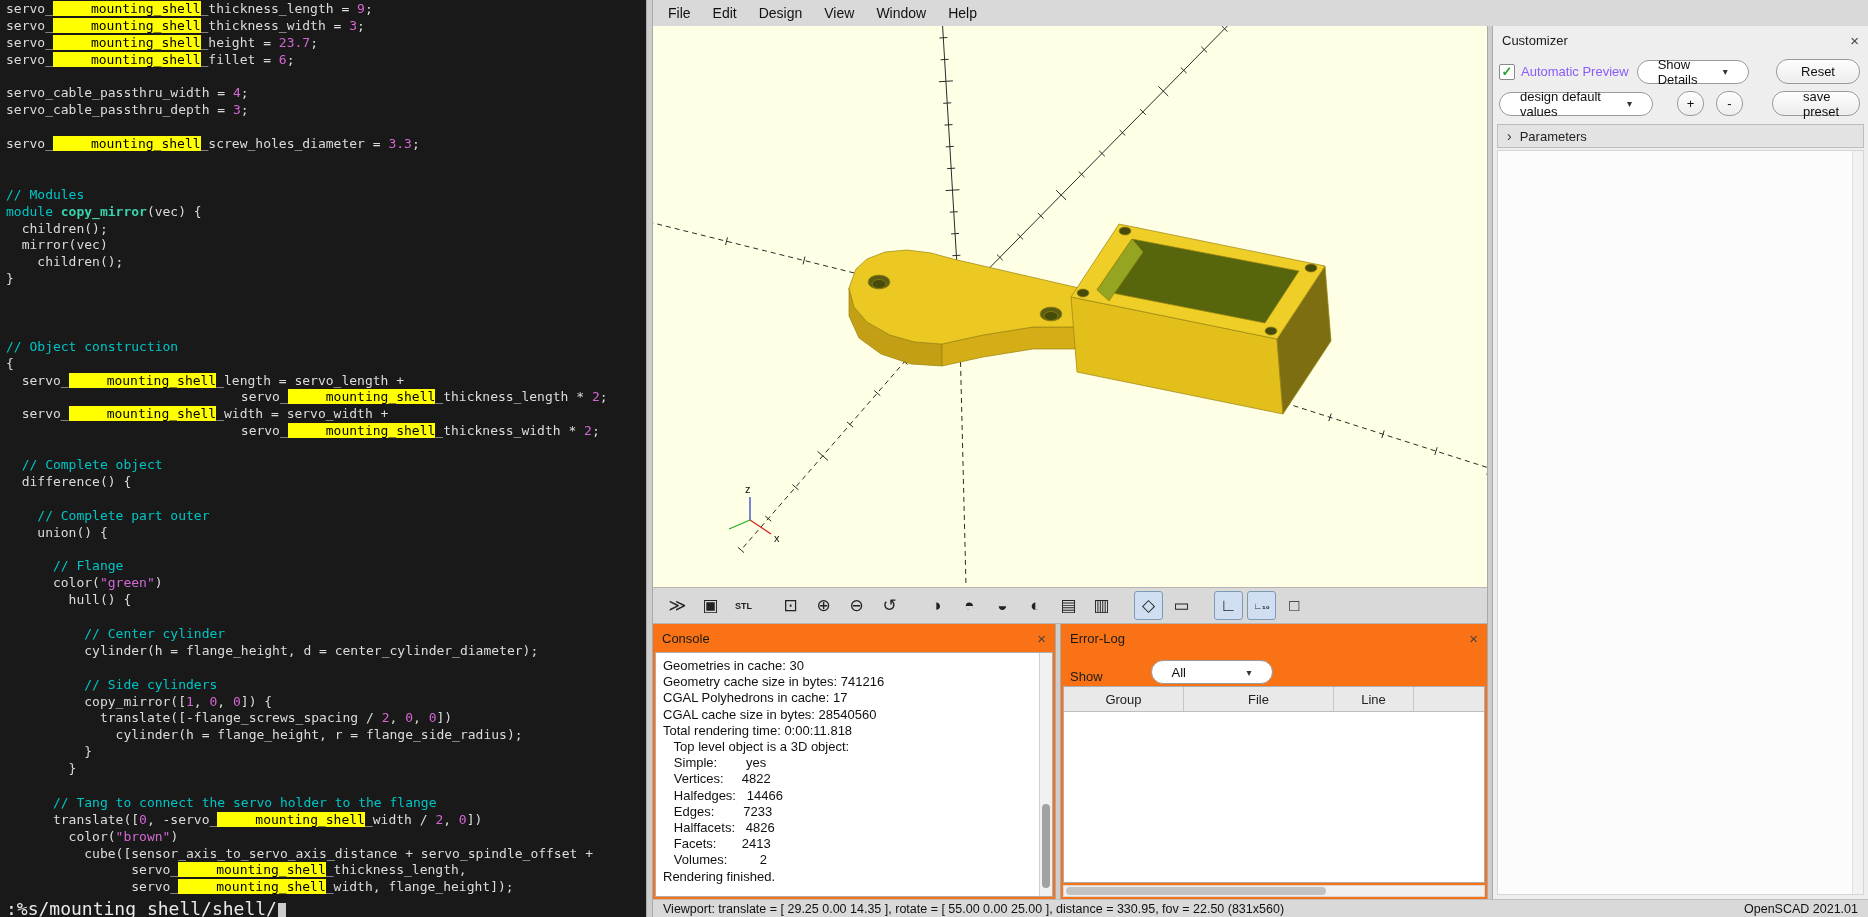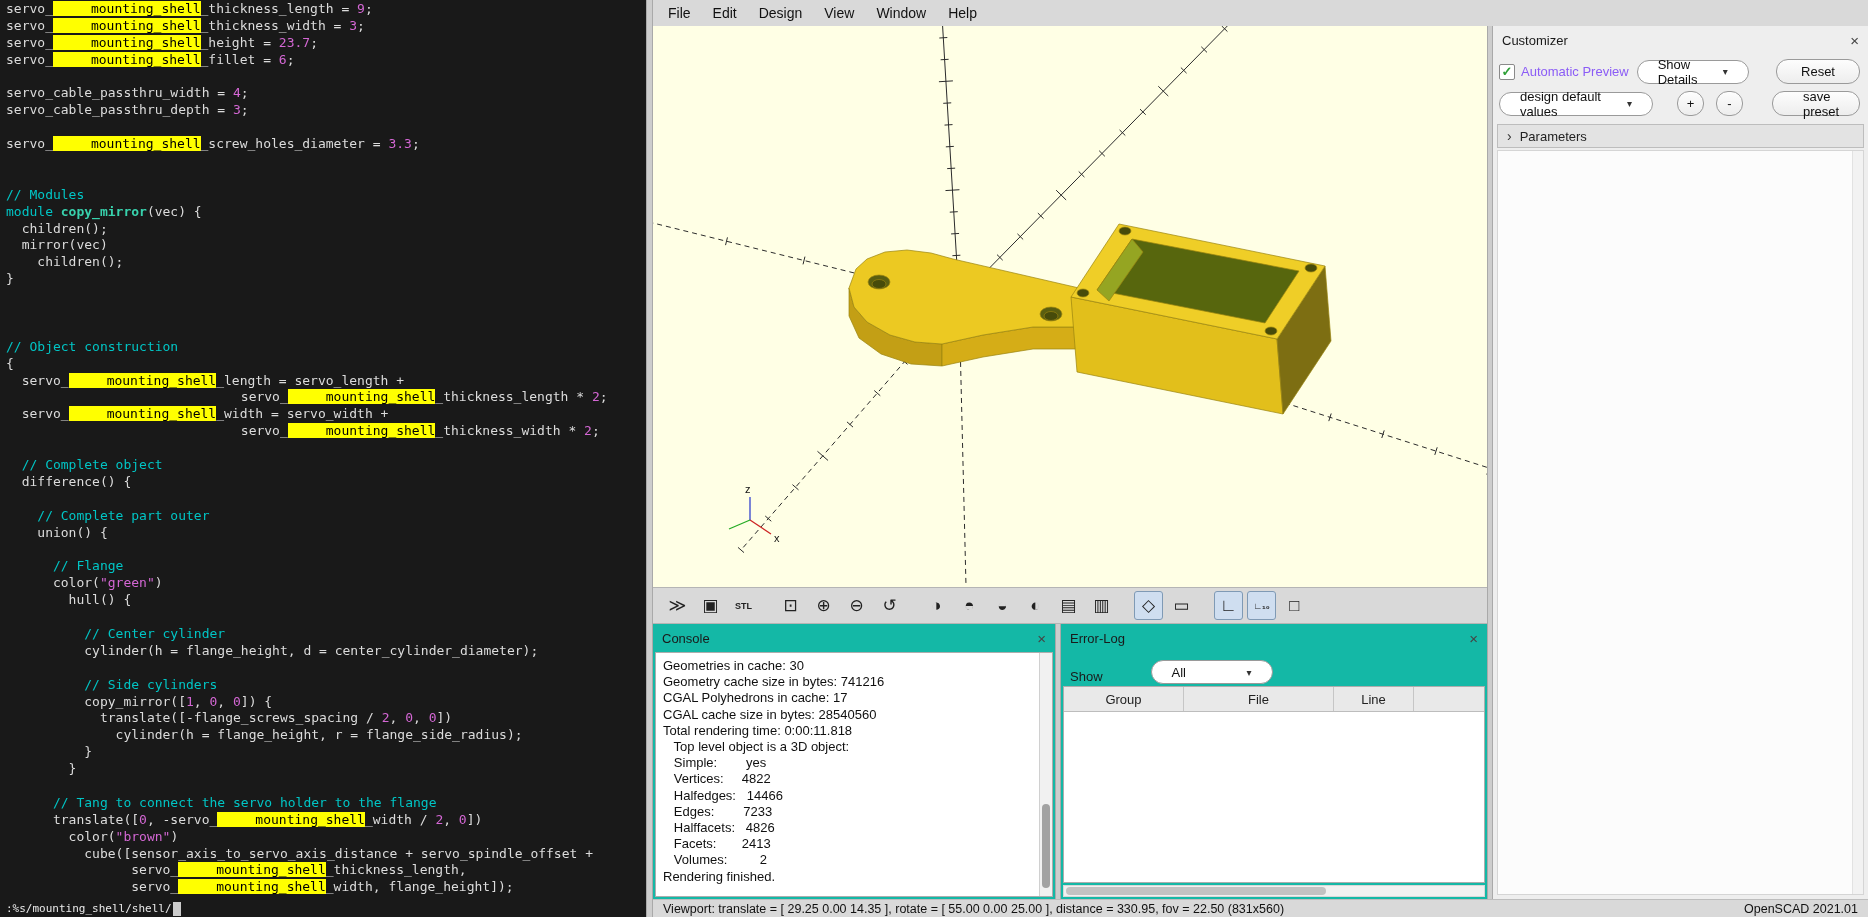--- a/index.html
+++ b/index.html
@@ -8,21 +8,21 @@
   
   .editor{position:absolute;left:0;top:0;width:646px;height:917px;background:#191919;}
   .code{position:absolute;top:1px;left:6px;right:1px;bottom:17px;font-family:"DejaVu Sans Mono",monospace;font-size:13px;line-height:16.9px;color:#dcdcdc;white-space:pre;overflow:hidden;}
   .cl{height:16.9px;}
   .tok-h{background:#ffff00;color:#000;padding-left:38px;}
   .tok-c{color:#00c5c5;}
   .tok-n{color:#d467d4;}
   .tok-s{color:#d467d4;}
   .tok-k{color:#00c5c5;}
   .tok-f{color:#38d2ad;font-weight:bold;}
-  .cmdline{position:absolute;left:0;bottom:0;width:100%;height:17px;font-family:"DejaVu Sans Mono",monospace;font-size:11px;line-height:17px;color:#eaeaea;padding-left:6px;box-sizing:border-box;white-space:pre;}
+  .cmdline{position:absolute;left:0;bottom:0;width:100%;height:17px;font-family:"DejaVu Sans Mono",monospace;font-size:18px;line-height:17px;color:#eaeaea;padding-left:6px;box-sizing:border-box;white-space:pre;}
   .cursor{display:inline-block;width:8px;height:14px;background:#cccccc;vertical-align:middle;margin-left:1px;}
 
   
   .split{position:absolute;background:#cdcdcd;border-left:1px solid #a9a9a9;border-right:1px solid #a9a9a9;box-sizing:border-box;}
   #split-editor{left:646px;top:0;width:7px;height:917px;}
   #split-customizer{left:1487px;top:26px;width:6px;height:873px;}
   #split-console{left:1055px;top:624px;width:6px;height:275px;}
 
   
   .menubar{position:absolute;left:653px;top:0;width:1215px;height:26px;display:flex;align-items:center;padding-left:4px;box-sizing:border-box;}
@@ -33,21 +33,21 @@
   .viewport svg{display:block;}
 
   
   .toolbar{position:absolute;left:653px;top:587px;width:834px;height:37px;border-top:1px solid #b5b5b5;border-bottom:1px solid #b5b5b5;display:flex;align-items:center;padding-left:8px;box-sizing:border-box;background:#d9d9d9;}
   .tbtn{width:29px;height:29px;margin:0 2px;display:flex;align-items:center;justify-content:center;font-size:17px;color:#222;border-radius:3px;box-sizing:border-box;cursor:default;}
   .tbtn.gap{margin-left:16px;}
   .tbtn.active{background:#cfdef0;border:1px solid #7f9ab5;}
   .tbtn.small{font-size:9px;font-weight:bold;letter-spacing:0;}
 
   
-  .panel{position:absolute;top:624px;height:275px;background:#14b8a6;}
+  .panel{position:absolute;top:624px;height:275px;background:#f97316;}
   #console-panel{left:653px;width:402px;}
   #errorlog-panel{left:1061px;width:426px;}
   .panel-header{height:28px;display:flex;align-items:center;padding:0 9px;font-size:13px;color:#1a1a1a;}
   .close-btn{margin-left:auto;font-size:15px;color:#444;cursor:default;line-height:1;}
   .console-content{position:absolute;top:28px;left:2px;right:2px;bottom:2px;background:#fff;border:1px solid #adadad;font-size:13px;line-height:16.2px;color:#101010;padding:5px 14px 0 7px;white-space:pre;overflow:hidden;box-sizing:border-box;}
   .vscroll{position:absolute;top:29px;right:3px;bottom:3px;width:12px;background:#f1f1f1;border-left:1px solid #d0d0d0;}
   .vthumb{position:absolute;left:2px;width:8px;bottom:8px;height:84px;background:#a2a2a2;border-radius:4px;}
 
   .elog-controls{position:absolute;top:28px;left:9px;right:9px;height:32px;display:flex;align-items:flex-end;}
   .elog-label{font-size:13px;color:#1a1a1a;margin-right:10px;}

